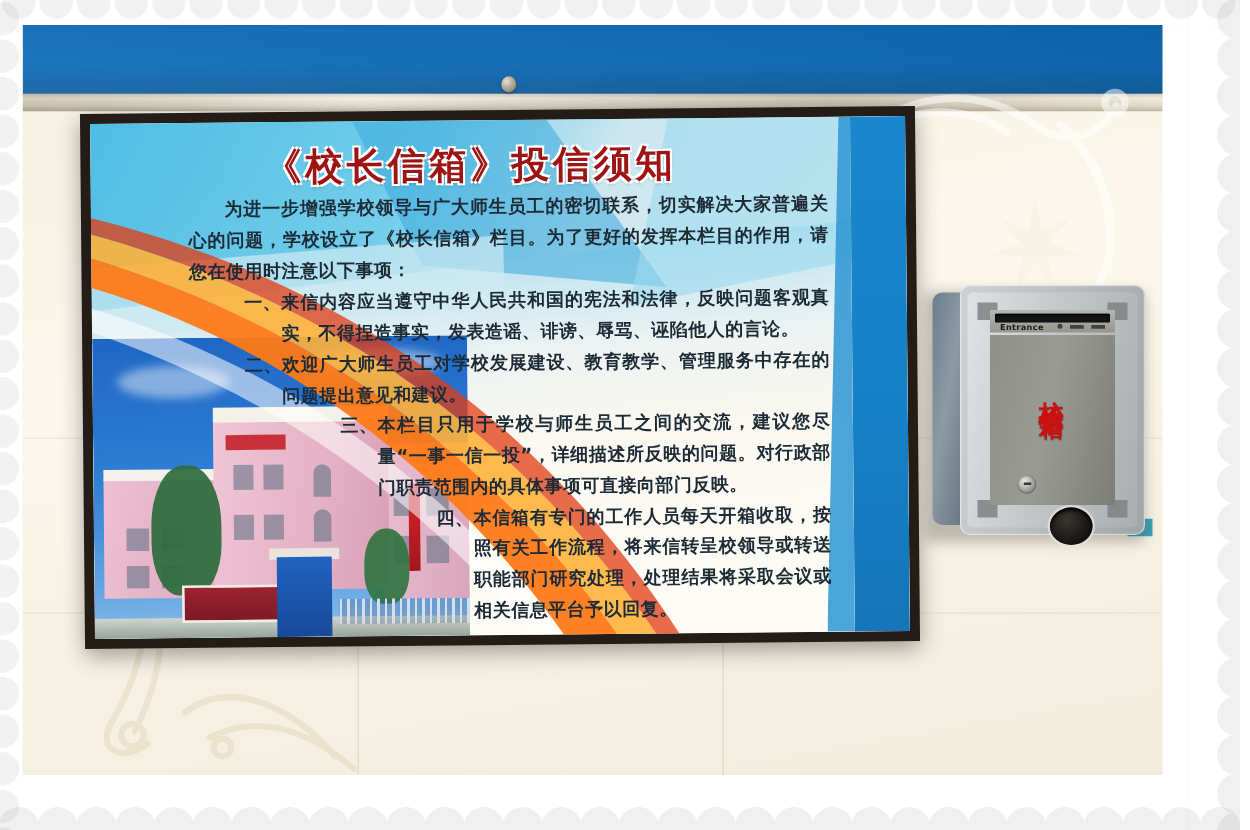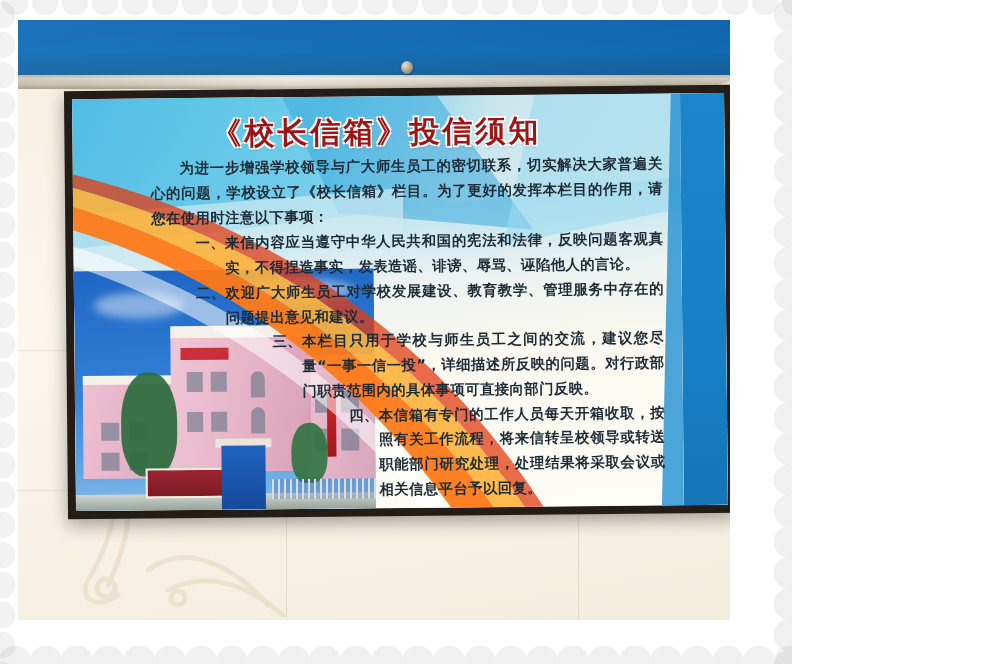--- a/index.html
+++ b/index.html
@@ -1,21 +1,21 @@
 <!DOCTYPE html>
 <html><head>
 <meta charset="utf-8">
 <style>
   html,body{margin:0;padding:0;}
   body{
     width:1000px;height:664px;overflow:hidden;
     background:#ffffff;
     font-family:"DejaVu Sans","Liberation Sans",sans-serif;
   }
-  .stage{position:relative;width:792px;height:664px;overflow:hidden;background:#fdfdfc;}
+  .stage{position:relative;width:992px;height:664px;overflow:hidden;background:#fdfdfc;}
 
   
   .perf{position:absolute;pointer-events:none;z-index:40;}
   .perf-top{top:0;left:0;width:1000px;height:22px;
     background:
       radial-gradient(circle at 15px 2px, rgba(0,0,0,0.055) 0 13px, rgba(0,0,0,0) 13.6px) repeat-x;
     background-size:30px 22px;}
   .perf-bottom{bottom:0;left:0;width:1000px;height:40px;
     background:
       radial-gradient(circle at 15px 38px, rgba(0,0,0,0.06) 0 16px, rgba(0,0,0,0) 16.6px) repeat-x;

